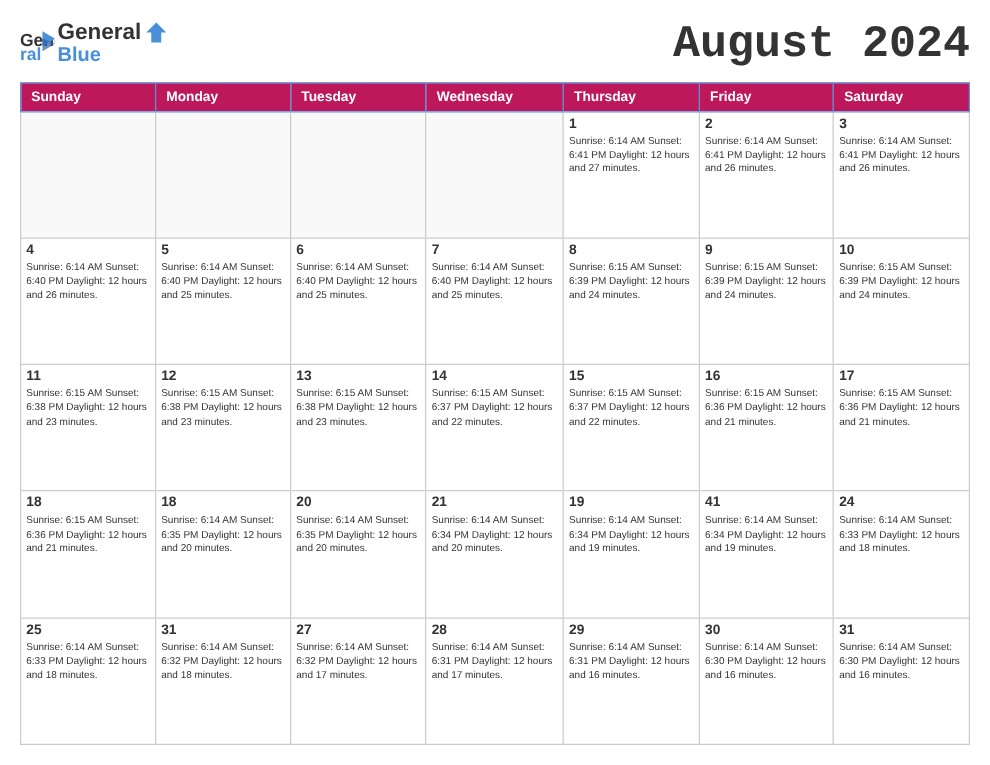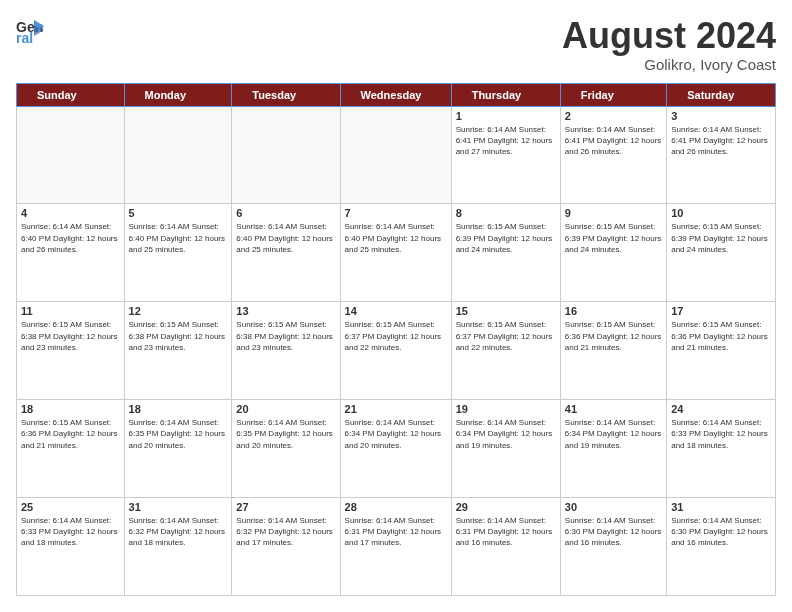--- a/index.html
+++ b/index.html
@@ -35,43 +35,44 @@
     }
     .logo-text span {
       color: #4a90d9;
     }
     .logo-icon {
       width: 28px;
       height: 28px;
       margin-right: 2px;
     }
     .title-block {
-      text-align: right;
+      text-align: center;
+      font-family: Liberation Mono, monospace;
     }
     .month-title {
       font-size: 36px;
       font-weight: bold;
       color: #333;
       line-height: 1.1;
     }
     .location {
       font-size: 15px;
       color: #555;
     }
     .calendar-table {
       width: 100%;
       border-collapse: collapse;
       flex: 1;
     }
     .calendar-table thead tr th {
-      background-color: #7f1d1d;
+      background-color: #be185d;
       color: #fff;
       font-size: 11px;
       font-weight: bold;
-      padding: 5px 20px;
+      padding: 5px 8px;
       text-align: left;
       border: 1px solid #5a90d9;
     }
     .calendar-table tbody tr td {
       border: 1px solid #ccc;
       vertical-align: top;
       padding: 3px 4px;
       font-size: 8.5px;
       color: #333;
       background: #fff;
@@ -99,24 +100,31 @@
 
 <div class="page">
   <div class="header">
     <div class="logo">
       <svg class="logo-icon" viewBox="0 0 28 28">
         <text x="0" y="16" font-size="14" font-weight="bold" fill="#333">Gene</text>
         <text x="0" y="27" font-size="14" font-weight="bold" fill="#4a90d9">ral</text>
         <polygon points="18,4 28,10 18,16" fill="#4a90d9"></polygon>
         <polygon points="18,10 28,14 18,20" fill="#2a60a9" opacity="0.7"></polygon>
       </svg>
+      <div class="logo-text">
+        <div><span style="color:#333">General</span><span style="display:inline-block;width:18px;height:18px;vertical-align:middle;margin-left:2px;">
+          <svg viewBox="0 0 20 18" width="20" height="18">
+            <polygon points="2,9 10,1 18,9 14,9 14,17 6,17 6,9" fill="#4a90d9"></polygon>
+          </svg>
+        </span></div>
+        <div style="color:#4a90d9; font-size:16px;">Blue</div>
+      </div>
     </div>
     <div class="title-block">
       <div class="month-title">August 2024</div>
-      <div class="location">Golikro, Ivory Coast</div>
     </div>
   </div>
 
   <table class="calendar-table">
     <thead>
       <tr id="header-row">
           <th>Sunday</th>
           <th>Monday</th>
           <th>Tuesday</th>
           <th>Wednesday</th>

